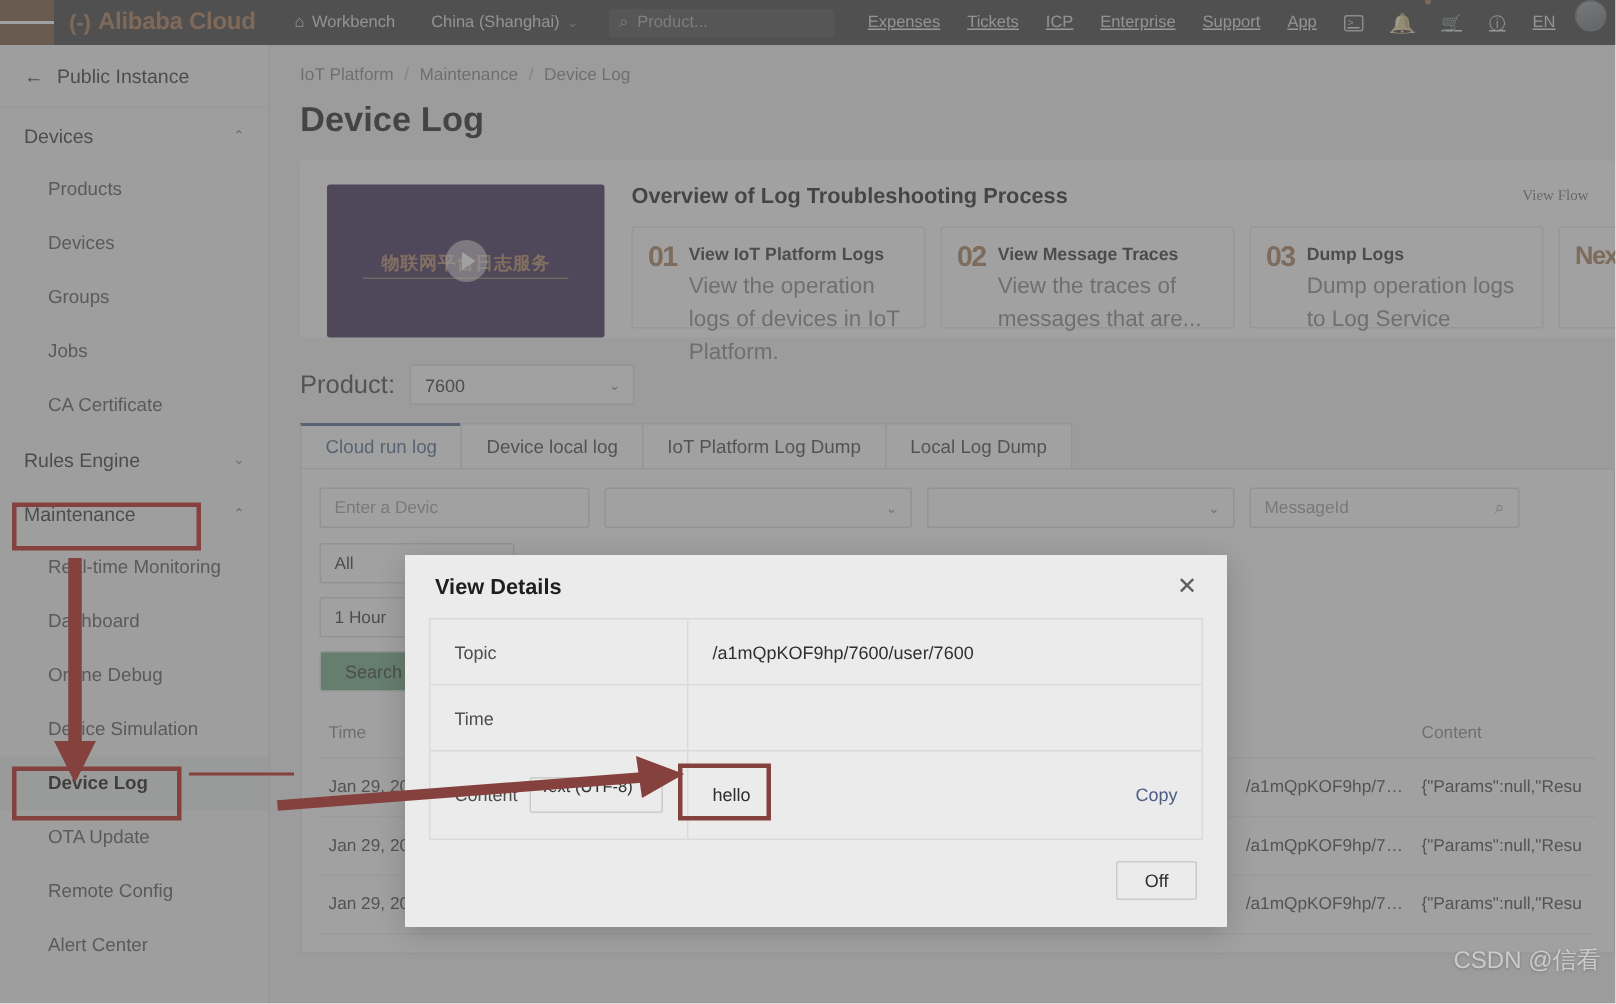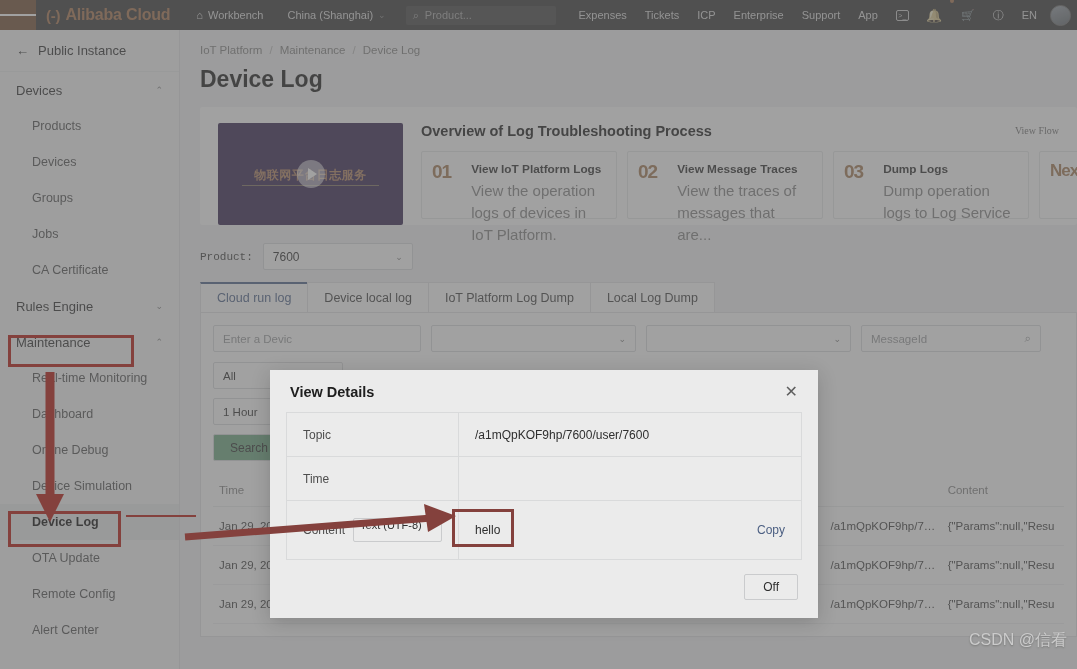--- a/index.html
+++ b/index.html
@@ -47,21 +47,21 @@
   }
   .tb-item {
     padding: 0 12px; height: 30px; display:flex; align-items:center; gap:5px;
     font-size: 11px; color: #ddd; cursor: pointer; white-space: nowrap;
   }
   .tb-search {
     display:flex; align-items:center; gap:6px;
     background:#4a4a4a; height:19px; width:150px; border-radius:2px;
     padding: 0 7px; color:#aaa; font-size:11px; margin-left:8px;
   }
-  .tb-right { margin-left:auto; display:flex; align-items:center; }
+  .tb-right { margin-left:auto; display:flex; align-items:flex-start;text-decoration:underline; }
   .tb-right .tb-item { padding: 0 9px; }
   .icon-sq {
     width:13px; height:11px; border:1.3px solid #ccc; border-radius:2px;
     font-size:7px; display:flex; align-items:center; justify-content:center; color:#ccc;
   }
   .bell { position: relative; font-size: 13px; }
   .bell .dot { position:absolute; top:-1px; right:-2px; width:4px;height:4px;border-radius:50%;background:#ff6a00; }
   .avatar {
     width:21px; height:21px; border-radius:50%;
     background: linear-gradient(160deg,#8ca3b8,#5d6f80);
@@ -127,30 +127,30 @@
   }
   .vid .play i { border-left:9px solid #fff; border-top:6px solid transparent; border-bottom:6px solid transparent; margin-left:3px; }
   .ov-right { flex:1; min-width:0; }
   .ov-title { font-size:14.5px; font-weight:bold; color:#222; margin-bottom:12px; }
   .ov-flow {
     position:absolute; right:18px; top:18px; font-size:10px; color:#777; cursor:pointer;font-family:Liberation Serif, serif;
   }
   .steps { display:flex; gap:10px; }
   .step {
     border:1px solid #e6e8eb; border-radius:2px; padding:10px 10px 10px 10px;
-    display:flex; gap:20px; width:196px; height:68px; flex:0 0 196px;
+    display:flex; gap:8px; width:196px; height:68px; flex:0 0 196px;
   }
   .step .num { color:#e8730a; font-size:19px; font-weight:bold; line-height:1; letter-spacing:-1px; }
   .step .st { font-size:11.8px; color:#333; font-weight:bold; margin-bottom:4px; }
   .step .sd { font-size:15px; color:#888; line-height:1.45; }
   .step.next .num { font-size:17px; }
 
   
   .prod-row { display:flex; align-items:center; gap:10px; margin:18px 0 0 20px; }
-  .prod-lbl { font-size:11px; color:#444;font-family:Liberation Mono, monospace; }
+  .prod-lbl { font-size:17px; color:#444; }
   .select {
     background:#fff; border:1px solid #d9dde2; border-radius:2px;
     height:27px; display:flex; align-items:center; justify-content:space-between;
     padding: 0 9px; font-size:12px; color:#333;
   }
   .sel-prod { width:150px; }
 
   
   .tabs { display:flex; margin:12px 0 0 20px; }
   .tab {
@@ -161,21 +161,21 @@
   .tab.active { color:#2f6bd8; border-top:2px solid #2f6bd8; }
 
   
   .panel { background:#fff; margin-left:20px; border:1px solid #e3e5e8; padding:12px; min-height:300px; }
   .filters { display:flex; gap:10px; flex-wrap:wrap; }
   .f-input {
     background:#fff; border:1px solid #d9dde2; border-radius:2px; height:27px;
     display:flex; align-items:center; justify-content:space-between;
     padding: 0 9px; font-size:11.5px; color:#9aa0a6;
   }
-  .w-dev  { width:208px; }
+  .w-dev  { width:180px; }
   .w-type { width:205px; }
   .w-stat { width:205px; }
   .w-mid  { width:180px; }
   .w-all  { width:130px; color:#333; }
   .row2 { display:flex; gap:10px; margin-top:9px; }
   .w-hour { width:180px; color:#333; }
   .btn {
     background:#22c55e; border:1px solid #d9dde2; border-radius:2px; height:27px;
     padding: 0 16px; display:flex; align-items:center; font-size:12px; color:#333; cursor:pointer;
   }

